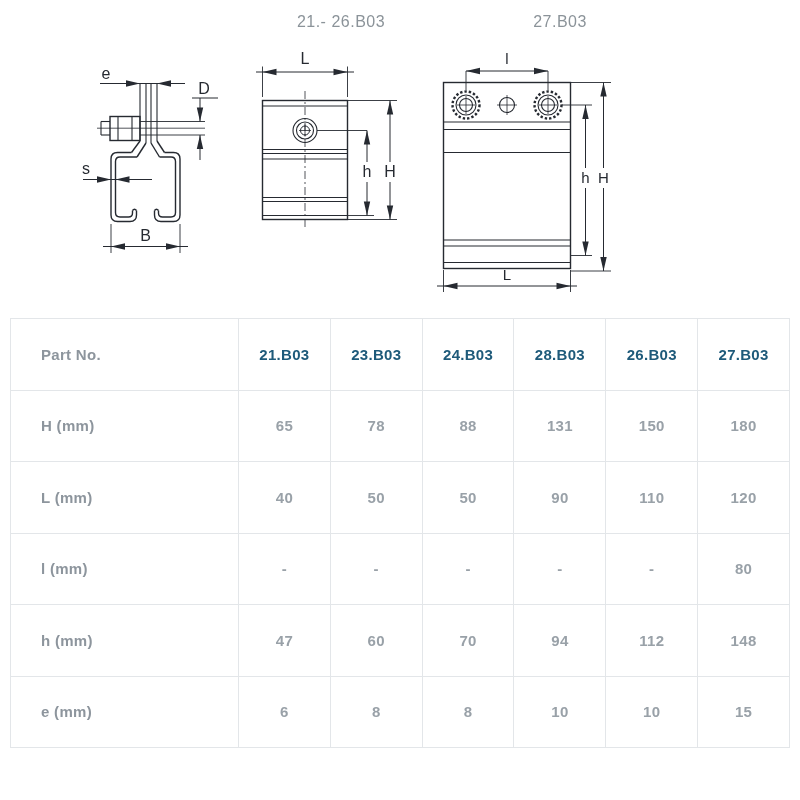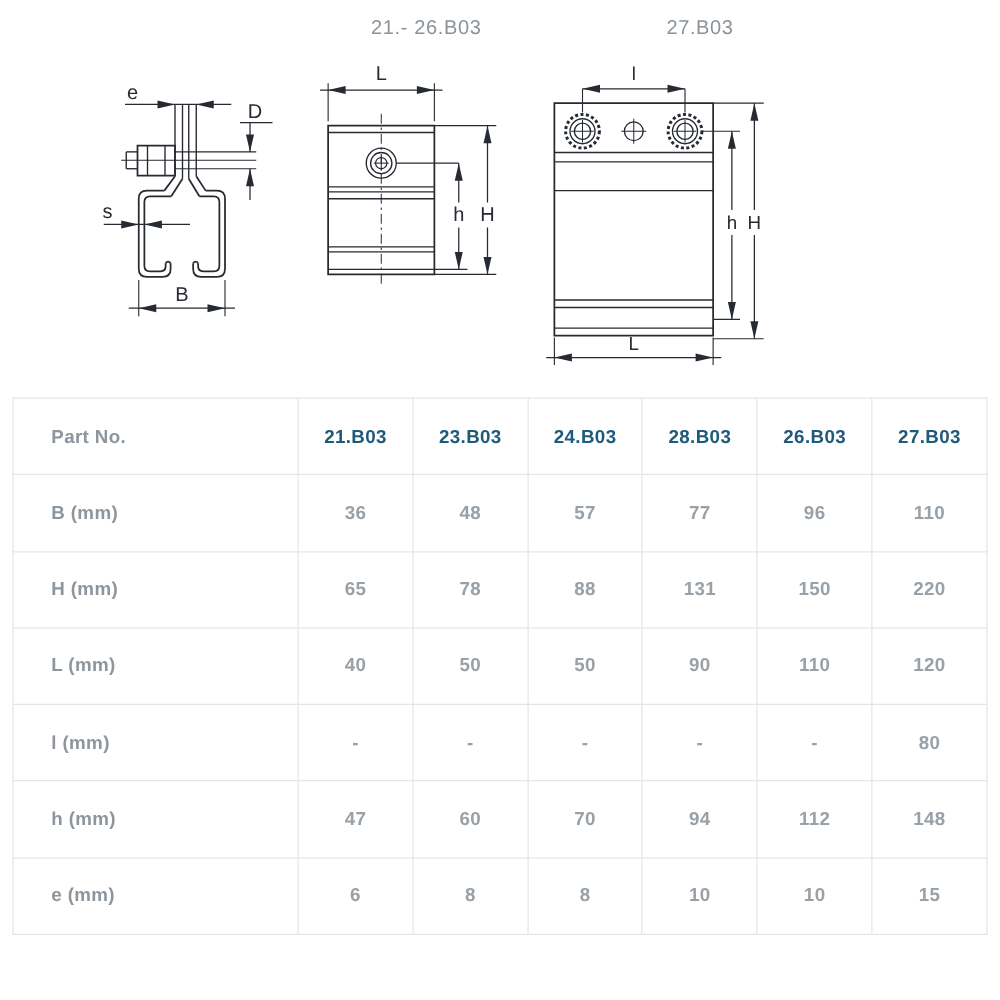--- a/index.html
+++ b/index.html
@@ -207,36 +207,27 @@
         <tr>
       <th class="lbl">Part No.</th>
       <th class="col">21.B03</th>
       <th class="col">23.B03</th>
       <th class="col">24.B03</th>
       <th class="col">28.B03</th>
       <th class="col">26.B03</th>
       <th class="col">27.B03</th>
     </tr>
     <tr>
-      <td class="lbl">B (mm)</td>
-      <td class="val">36</td>
-      <td class="val">48</td>
-      <td class="val">57</td>
-      <td class="val">77</td>
-      <td class="val">96</td>
-      <td class="val">110</td>
-    </tr>
-    <tr>
       <td class="lbl">H (mm)</td>
       <td class="val">65</td>
       <td class="val">78</td>
       <td class="val">88</td>
       <td class="val">131</td>
       <td class="val">150</td>
-      <td class="val">220</td>
+      <td class="val">180</td>
     </tr>
     <tr>
       <td class="lbl">L (mm)</td>
       <td class="val">40</td>
       <td class="val">50</td>
       <td class="val">50</td>
       <td class="val">90</td>
       <td class="val">110</td>
       <td class="val">120</td>
     </tr>

